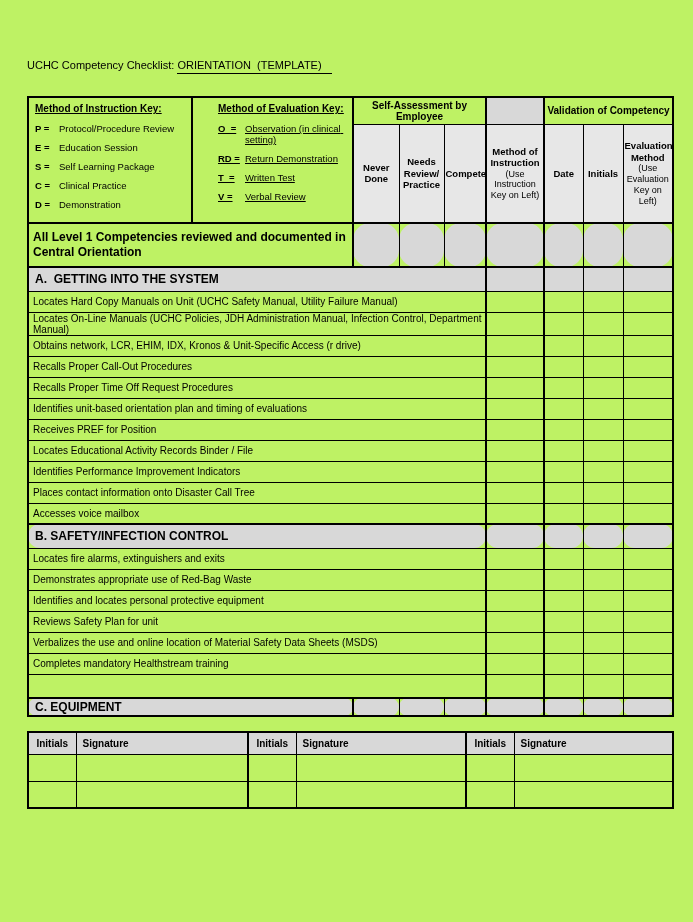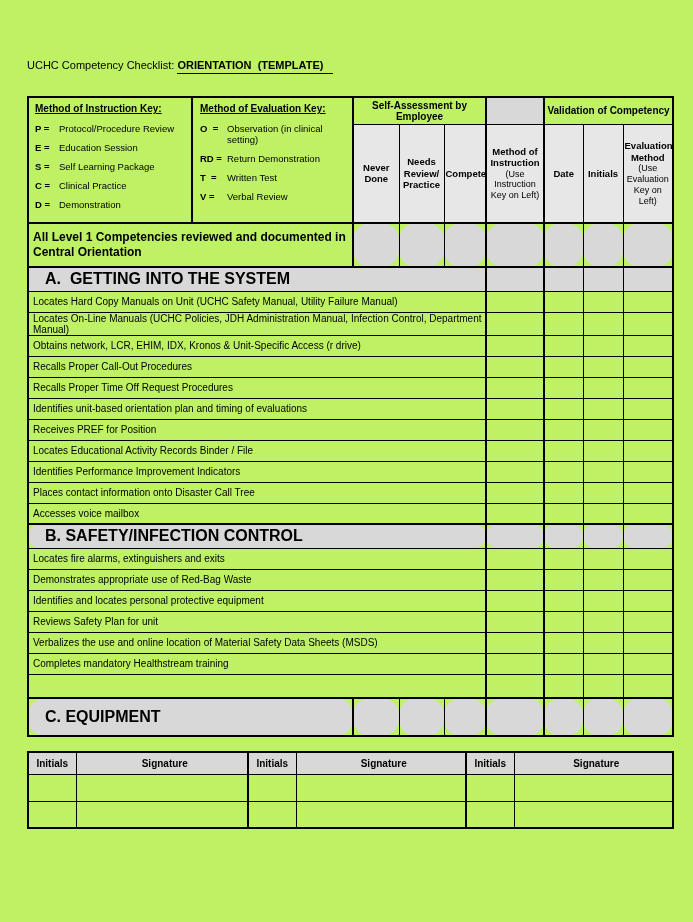--- a/index.html
+++ b/index.html
@@ -4,21 +4,21 @@
 <style>
   html,body { margin:0; padding:0; background:#888; }
   .page {
     width:693px; height:922px; background:#bef264; margin:0 auto;
     box-sizing:border-box; padding:58px 21px 0 27px; position:relative;
     font-family:"Liberation Sans", sans-serif; color:#000;
   }
   
   .hline { font-size:11px; line-height:15px; margin-bottom:6px; display:flex; align-items:baseline; }
   .ul { border-bottom:1px solid #000; white-space:pre; }
-  .ul-pad { padding-right:10px;font-weight:bold; }
+  .ul-pad { padding-right:10px; }
   .blank-line { border-bottom:1px solid #000; display:inline-block; height:12px; }
   .blank-emp { width:165px; margin-right:22px; }
   .blank-grow { flex:1 1 auto; margin-right:4px; }
   .sp { white-space:pre; }
   
   table { border-collapse:collapse; table-layout:fixed; }
   table.main { width:645px; margin-top:22px; border:2px solid #000; }
   td { border:1px solid #000; padding:0; vertical-align:middle; overflow:hidden; }
   .bl2 { border-left:2px solid #000 !important; }
   tr.thick-top > td { border-top:2px solid #000;border-radius:17px; }
@@ -28,40 +28,40 @@
   .tr-level1 { height:44px; }
   .tr-section { height:24px; }
   .tr-item { height:21px; }
   .gray { background:#d8d8d8; }
   .lgray { background:#e7e7e7; }
   
   .keycell { border-right:2px solid #000; vertical-align:top; }
   .keywrap { display:flex; height:100%; }
   .keybox { box-sizing:border-box; padding:5px 4px 4px 6px; }
   .keybox1 { width:164px; border-right:2px solid #000; }
-  .keybox2 { flex:1; padding-left:7px; }
+  .keybox2 { flex:1; padding-left:25px;text-decoration:underline; }
   .key-title { font-size:10px; font-weight:bold; text-decoration:underline; margin-bottom:9px; }
   .key-entry { font-size:9.5px; margin-bottom:8px; display:flex; }
   .key-code { font-weight:bold; display:inline-block; min-width:24px; white-space:pre; }
   .keybox2 .key-code { min-width:27px; }
   .key-text { white-space:pre-wrap; }
   
   .th-top { font-size:10px; font-weight:bold; text-align:center; }
   .th-sub { font-size:9.5px; font-weight:bold; text-align:center; line-height:1.2; padding:2px 1px; }
   .th-note { font-size:9px; font-weight:normal; line-height:1.2; }
   
   .level1-cell { font-size:12px; font-weight:bold; line-height:1.25; padding:2px 6px 2px 4px; }
-  .section-cell { font-size:16px; font-weight:bold; padding-left:16px; white-space:pre-wrap; }
+  .section-cell { font-size:12px; font-weight:bold; padding-left:6px; white-space:pre-wrap; }
   .item-cell { font-size:10px; padding-left:4px; }
   
   table.sig { width:645px; margin-top:14px; border:2px solid #000; }
   .sig .hrow { height:22px; }
   .sig .drow { height:27px; }
   .sig-init { font-size:10px; font-weight:bold; text-align:center; }
-  .sig-sig  { font-size:10px; font-weight:bold; text-align:center; padding-left:6px; }
+  .sig-sig  { font-size:10px; font-weight:bold; text-align:left; padding-left:6px; }
   
   .footer { display:flex; justify-content:space-between; margin-top:8px; width:645px;
             font-family:"Liberation Serif", serif; }
   .footer .rev { font-size:8.5px; }
   .footer .pg { font-size:10px; }
 </style>
 </head>
 <body>
 
 <div class="page">
@@ -298,21 +298,21 @@
           <td></td>
         </tr>
     <tr class="tr-item" style="height:24px">
           <td class="item-cell" colspan="4"></td>
           <td class="bl2"></td>
           <td class="bl2"></td>
           <td></td>
           <td></td>
         </tr>
 
-    <tr class="tr-section thick-top" style="height:38px">
+    <tr class="tr-section thick-top" style="height:18px">
       <td class="section-cell gray">C. EQUIPMENT</td>
       <td class="gray bl2"></td>
       <td class="gray"></td>
       <td class="gray"></td>
       <td class="gray bl2"></td>
       <td class="gray bl2"></td>
       <td class="gray"></td>
       <td class="gray"></td>
     </tr>
   </tbody>

